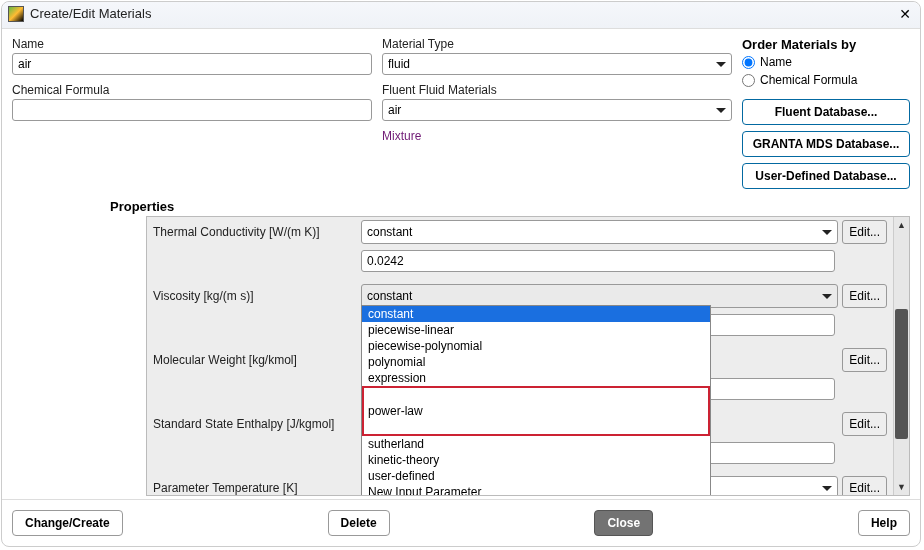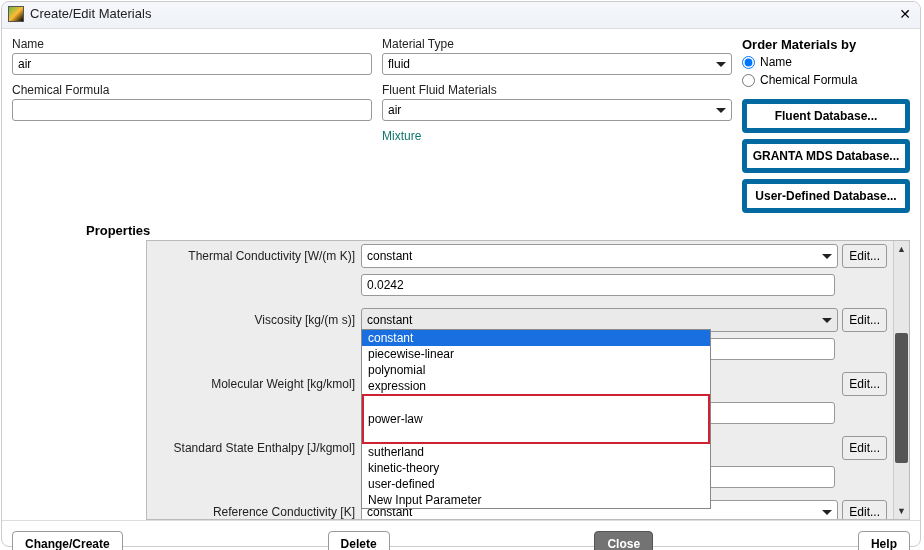--- a/index.html
+++ b/index.html
@@ -13,31 +13,31 @@
 .toprow { display: flex; gap: 10px; }
 .col-left { flex: 1; min-width: 360px; }
 .col-mid { flex: 1; min-width: 350px; }
 .col-right { width: 180px; }
 .field-label { font-size: 12px; color: #222; margin-bottom: 2px; display: block; }
 .text-input { width: 100%; border: 1px solid #999; border-radius: 3px; padding: 3px 5px; font-size: 12px; height: 22px; background: #fff; }
 .select-input { width: 100%; border: 1px solid #999; border-radius: 3px; padding: 2px 5px; font-size: 12px; height: 22px; background: #fff; display: flex; align-items: center; justify-content: space-between; cursor: pointer; }
 .select-input.disabled { background: #ededed; color: #555; border-color: #bbb; }
 .caret { width: 0; height: 0; border-left: 5px solid transparent; border-right: 5px solid transparent; border-top: 5px solid #222; }
 .grp { margin-bottom: 8px; }
-.mix-label { color: #0f766e; font-size: 12px; margin-bottom: 2px; }
+.mix-label { color: #701a75; font-size: 12px; margin-bottom: 2px; }
 .order-title { font-weight: bold; font-size: 13px; margin-bottom: 3px; }
 .radio-row { display: flex; align-items: center; gap: 5px; margin-bottom: 4px; }
 .radio-row input { margin: 0; }
-.db-btn { width: 100%; border: 5px solid #0369a1; border-radius: 4px; background: #fff; padding: 5px 4px; font-size: 12px; font-weight: bold; cursor: pointer; margin-bottom: 6px; }
+.db-btn { width: 100%; border: 1px solid #0369a1; border-radius: 4px; background: #fff; padding: 5px 4px; font-size: 12px; font-weight: bold; cursor: pointer; margin-bottom: 6px; }
 .prop-section { margin-top: 4px; }
-.prop-heading { font-weight: bold; font-size: 13px; margin-left: 74px; margin-bottom: 2px; }
+.prop-heading { font-weight: bold; font-size: 13px; margin-left: 98px; margin-bottom: 2px; }
 .prop-box { margin-left: 134px; border: 1px solid #bbb; background: #ededed; position: relative; height: 280px; display: flex; }
 .prop-inner { flex: 1; overflow: hidden; position: relative; }
 .prop-row { display: flex; align-items: center; padding: 3px 6px; }
-.prop-label { width: 208px; text-align: right; padding-right: 6px; font-size: 12px; color: #222; }
+.prop-label { width: 208px; padding-right: 6px; font-size: 12px; color: #222; }
 .prop-ctrl { flex: 1; display: flex; align-items: center; gap: 4px; }
 .prop-ctrl .select-input { flex: 1; height: 24px; }
 .edit-btn { border: 1px solid #999; background: #eee; border-radius: 3px; padding: 2px 6px; font-size: 12px; cursor: pointer; height: 24px; }
 .valuerow { display: flex; padding: 3px 6px; }
 .valuerow .spacer { width: 208px; }
 .valuerow .text-input { flex: 1; margin-right: 52px; }
 .vsb { width: 16px; background: #e7e7e7; border-left: 1px solid #ccc; position: relative; }
 .vsb .up, .vsb .down { height: 16px; text-align: center; font-size: 9px; line-height: 16px; color: #333; cursor: pointer; }
 .vsb .thumb { position: absolute; left: 1px; right: 1px; top: 92px; height: 130px; background: #555; border-radius: 2px; } 
 .dd-overlay { position: absolute; left: 214px; top: 88px; width: 350px; background: #fff; border: 1px solid #888; z-index: 50; }
@@ -169,33 +169,34 @@
                 </div>
               <button class="edit-btn">Edit...</button>
             </div>
           </div>
           <div class="valuerow">
             <div class="spacer"></div>
             <input class="text-input" style="">
           </div>
 
           <div class="prop-row" style="margin-top:6px">
-            <div class="prop-label">Reference Conductivity [K]</div>
+            <div class="prop-label">Parameter Temperature [K]</div>
             <div class="prop-ctrl">
               <div class="select-input">
                 <span>constant</span>
                 <span class="caret"></span>
               </div>
               <button class="edit-btn">Edit...</button>
             </div>
           </div>
 
           <div class="dd-overlay" id="visc-dd">
               <div class="dd-item selected">constant</div>
               <div class="dd-item">piecewise-linear</div>
+              <div class="dd-item">piecewise-polynomial</div>
               <div class="dd-item">polynomial</div>
               <div class="dd-item">expression</div>
               <div class="dd-item boxed">power-law</div>
               <div class="dd-item">sutherland</div>
               <div class="dd-item">kinetic-theory</div>
               <div class="dd-item">user-defined</div>
               <div class="dd-item">New Input Parameter</div>
             </div>
         </div>
 

